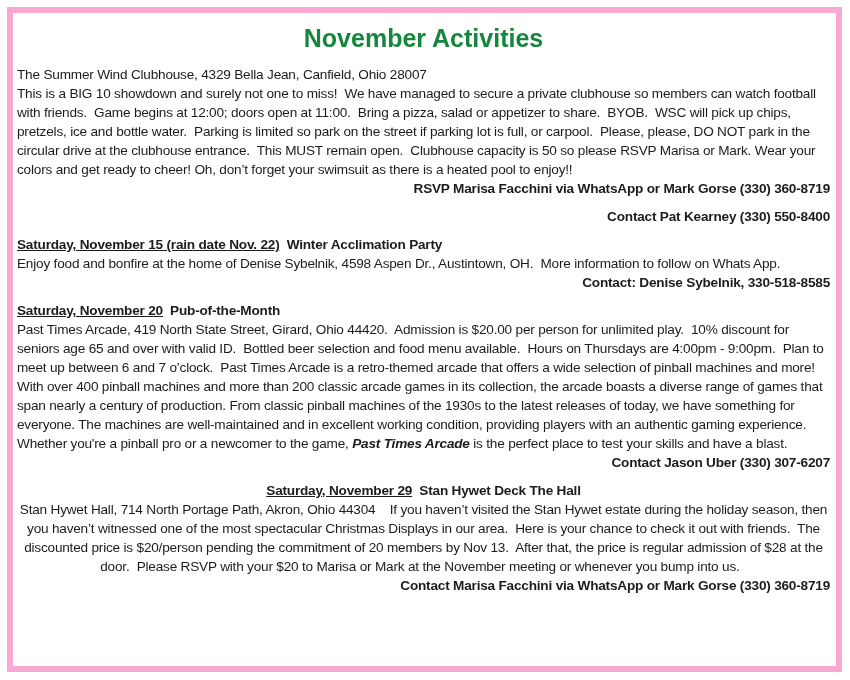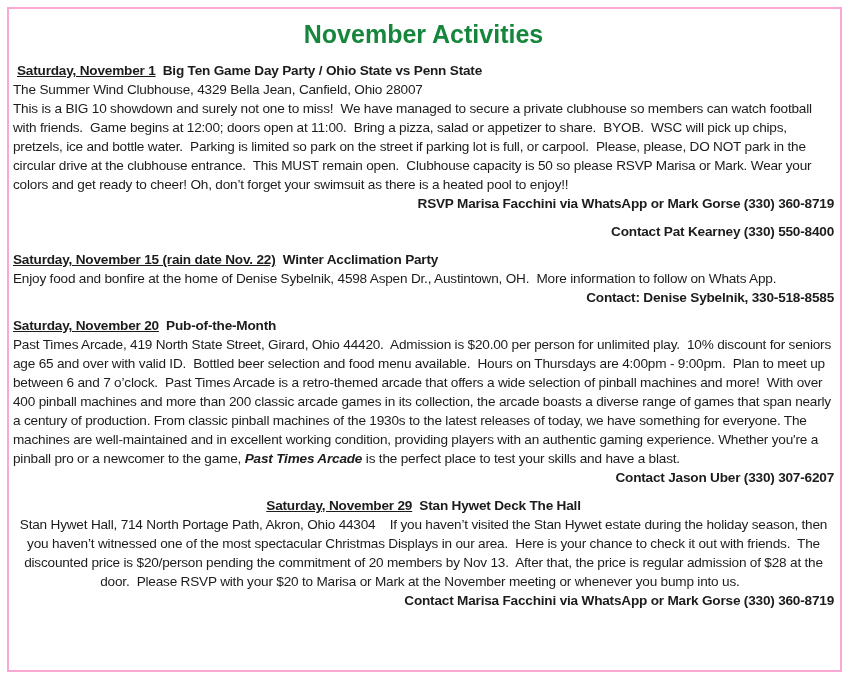--- a/index.html
+++ b/index.html
@@ -9,21 +9,21 @@
     width: 850px;
     height: 680px;
     font-family: "Liberation Sans", sans-serif;
   }
   .frame {
     position: absolute;
     left: 7px;
     top: 7px;
     right: 8px;
     bottom: 8px;
-    border: 2px solid #f9a8d4;
+    border: 6px solid #f9a8d4;
     box-sizing: border-box;
     padding: 1px 6px 2px 4px;
     overflow: hidden;
     color: #1c1c1c;
     font-size: 13.6px;
     line-height: 19px;
     letter-spacing: -0.2px;
   }
   .page-title {
     text-align: center;
@@ -61,21 +61,20 @@
   .clear { clear: both; }
 </style>
 </head>
 <body>
 
 <div class="frame">
 
   <div class="page-title">November Activities</div>
 
   <div class="event">
-    <div class="event-heading indent"><span class="event-date">Saturday, November 1</span><span>  Big Ten Game Day Party / Ohio State vs Penn State</span></div>
     <p class="event-location">The Summer Wind Clubhouse, 4329 Bella Jean, Canfield, Ohio 28007</p>
     <p class="event-body">This is a BIG 10 showdown and surely not one to miss!  We have managed to secure a private clubhouse so members can watch football with friends.  Game begins at 12:00; doors open at 11:00.  Bring a pizza, salad or appetizer to share.  BYOB.  WSC will pick up chips, pretzels, ice and bottle water.  Parking is limited so park on the street if parking lot is full, or carpool.  Please, please, DO NOT park in the circular drive at the clubhouse entrance.  This MUST remain open.  Clubhouse capacity is 50 so please RSVP Marisa or Mark. Wear your colors and get ready to cheer! Oh, don’t forget your swimsuit as there is a heated pool to enjoy!!</p>
     <div class="contact-line">RSVP Marisa Facchini via WhatsApp or Mark Gorse (330) 360-8719</div>
   </div>
 
   <div class="event">
     <div class="contact-line">Contact Pat Kearney (330) 550-8400</div>
   </div>
 
   <div class="event">

